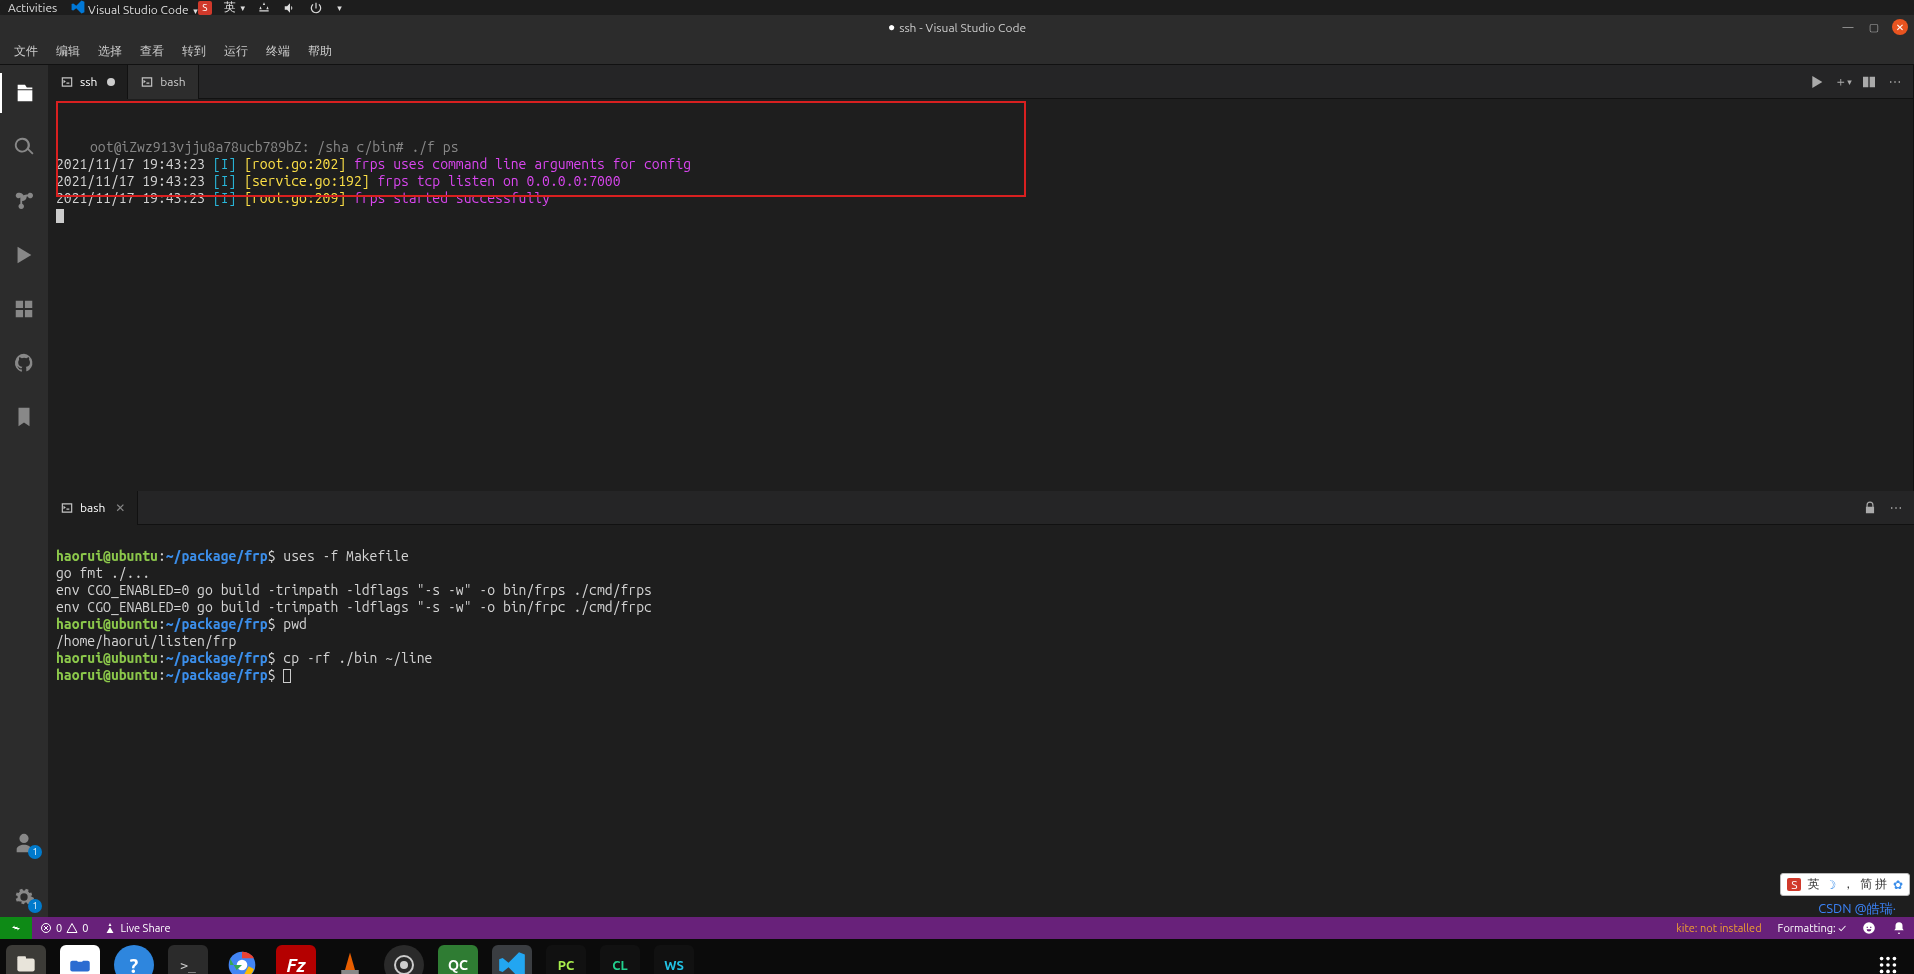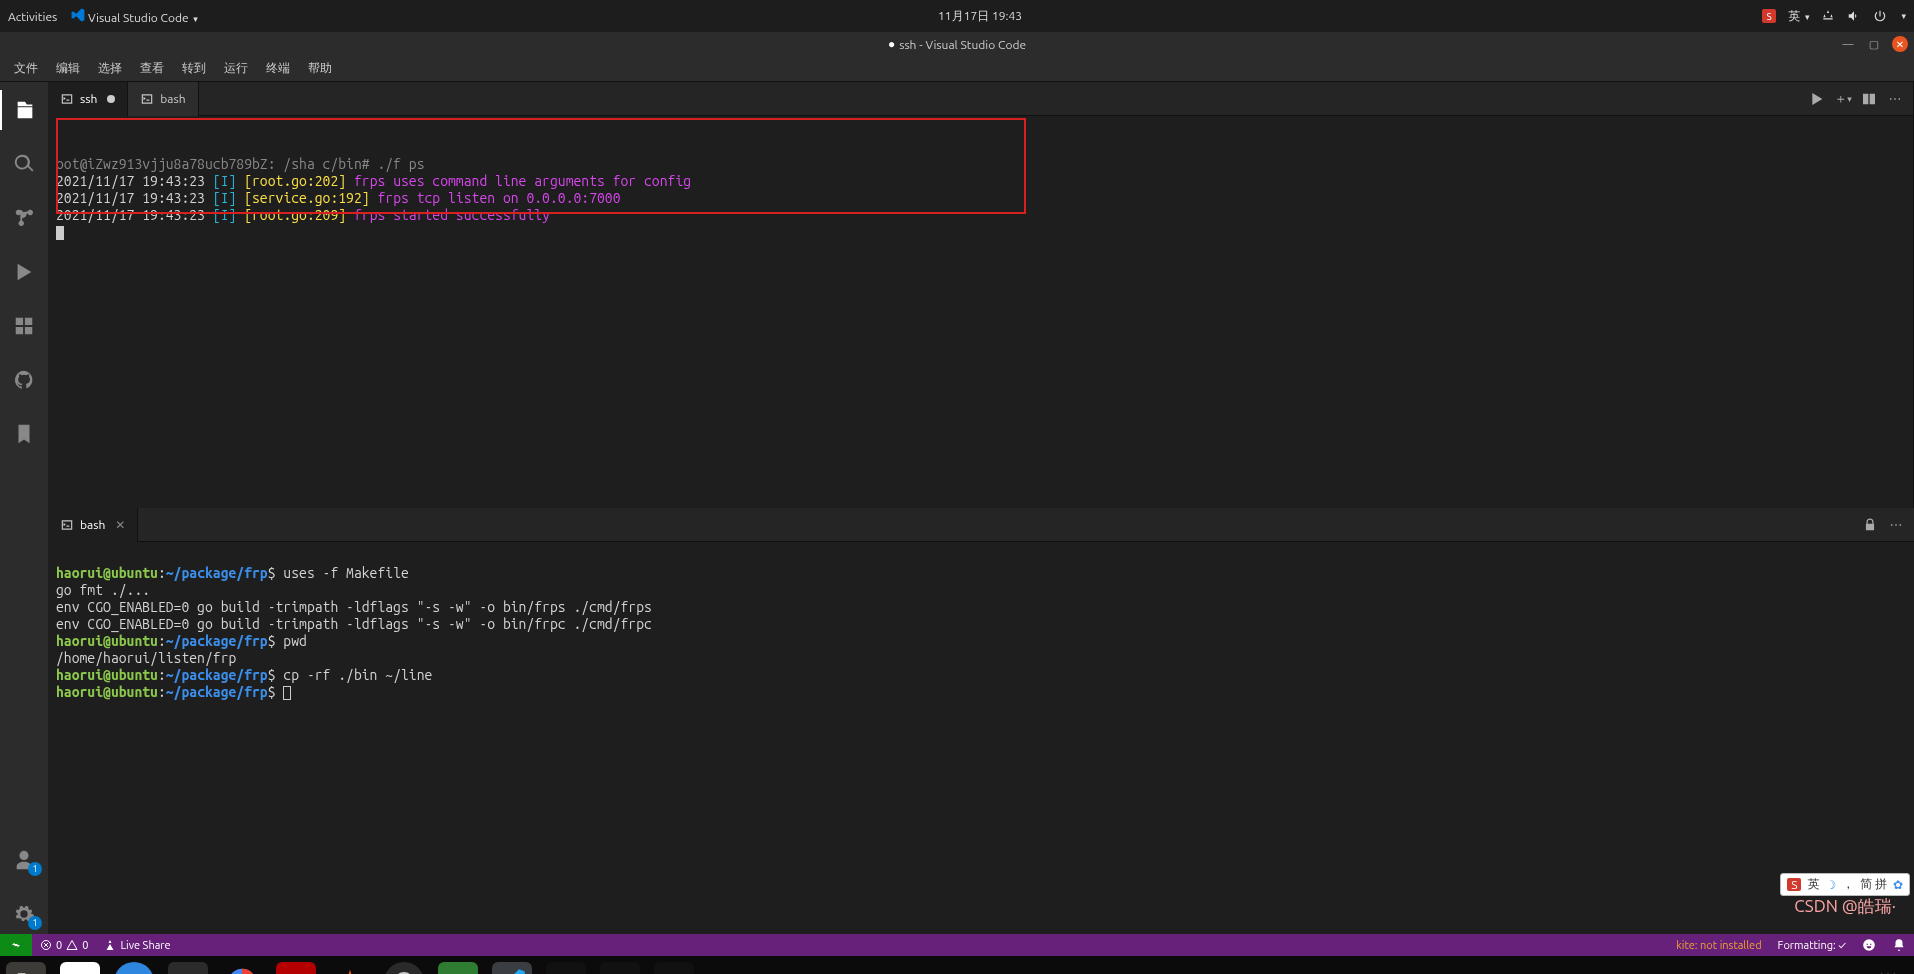--- a/index.html
+++ b/index.html
@@ -6,21 +6,21 @@
 body {
   font-family: "Ubuntu", Arial, sans-serif;
   background: #1e1e1e;
   color: #ccc;
   width: 1914px;
   height: 974px;
   overflow: hidden;
   font-size: 13px;
 }
 .topbar {
-  height: 32px;
+  height: 15px;
   background: #1d1d1d;
   display: flex;
   align-items: center;
   padding: 0 8px;
   color: #ddd;
   font-size: 12px;
   border-radius: 6px;
 }
 .topbar .left { display: flex; align-items: center; gap: 14px; }
 .topbar .center { flex: 1; text-align: center; }
@@ -136,21 +136,21 @@
   border: 2px solid #d92020;
   left: 8px; top: 2px; width: 970px; height: 96px;
   pointer-events: none;
 }
 .cursor-block {
   display: inline-block; width: 8px; height: 14px; background: #ccc; vertical-align: middle;
 }
 .hollow-cursor {
   display: inline-block; width: 8px; height: 14px; border: 1px solid #ccc; vertical-align: middle;
 }
-.t-gray { color: #888; }
+.t-gray { color: #888; padding-left: 34px; }
 .t-white { color: #d4d4d4; }
 .t-cyan { color: #29b8db; }
 .t-lblue { color: #fde047; }
 .t-yellow { color: #d946ef; }
 .t-greenb { color: #8cc84b; font-weight: bold; }
 .t-blue2 { color: #3b8eea; font-weight: bold; }
 .scrollbar-marker {
   position: absolute; right: 0; top: 0; width: 6px; height: 22px; background: #555;
 }
 .statusbar {
@@ -188,42 +188,41 @@
   border-radius: 3px;
   padding: 2px 6px;
   font-size: 12px;
   display: flex; align-items: center; gap: 6px;
   color: #333;
 }
 .ime-badge .sq { background: #d0392b; color: #fff; padding: 0 4px; border-radius: 2px; }
 .ime-badge .moon { color: #3b8eea; }
 svg { display: block; }
 .watermark {
-  position: absolute; right: 18px; bottom: 56px; color: #fca5a5; font-size: 17px;
+  position: absolute; right: 18px; bottom: 56px; color: #3b82f6; font-size: 13px;
   pointer-events: none;
   margin-top: 25px;
 }
 </style>
 </head>
 <body>
 
 <div class="topbar">
   <div class="left">
     <span>Activities</span>
     <span>
       <span class="icon">
         <svg viewBox="0 0 24 24" width="14" height="14">
             <path fill="#0078d7" d="M23 3l-5-2-9 9-5-4-3 1v10l3 1 5-4 9 9 5-2z"></path>
           </svg>
       </span>
       <span>Visual Studio Code</span>
       <span class="tri-down">▾</span>
     </span>
   </div>
-  <div class="center">11月17日 19:43</div>
   <div class="right">
     <span class="icon" style="background:#d0392b;color:#fff;border-radius:2px;padding:0 3px;font-size:10px;">S</span>
     <span><span>英</span> <span class="tri-down">▾</span></span>
     <span class="icon">
       <svg viewBox="0 0 24 24" width="14" height="14">
           <path fill="#ddd" d="M12 2l-2 5h4zM6 9l-2 5h4zM18 9l-2 5h4zM4 16h16v2H4z"></path>
         </svg>
     </span>
     <span class="icon">
       <svg viewBox="0 0 24 24" width="14" height="14">

